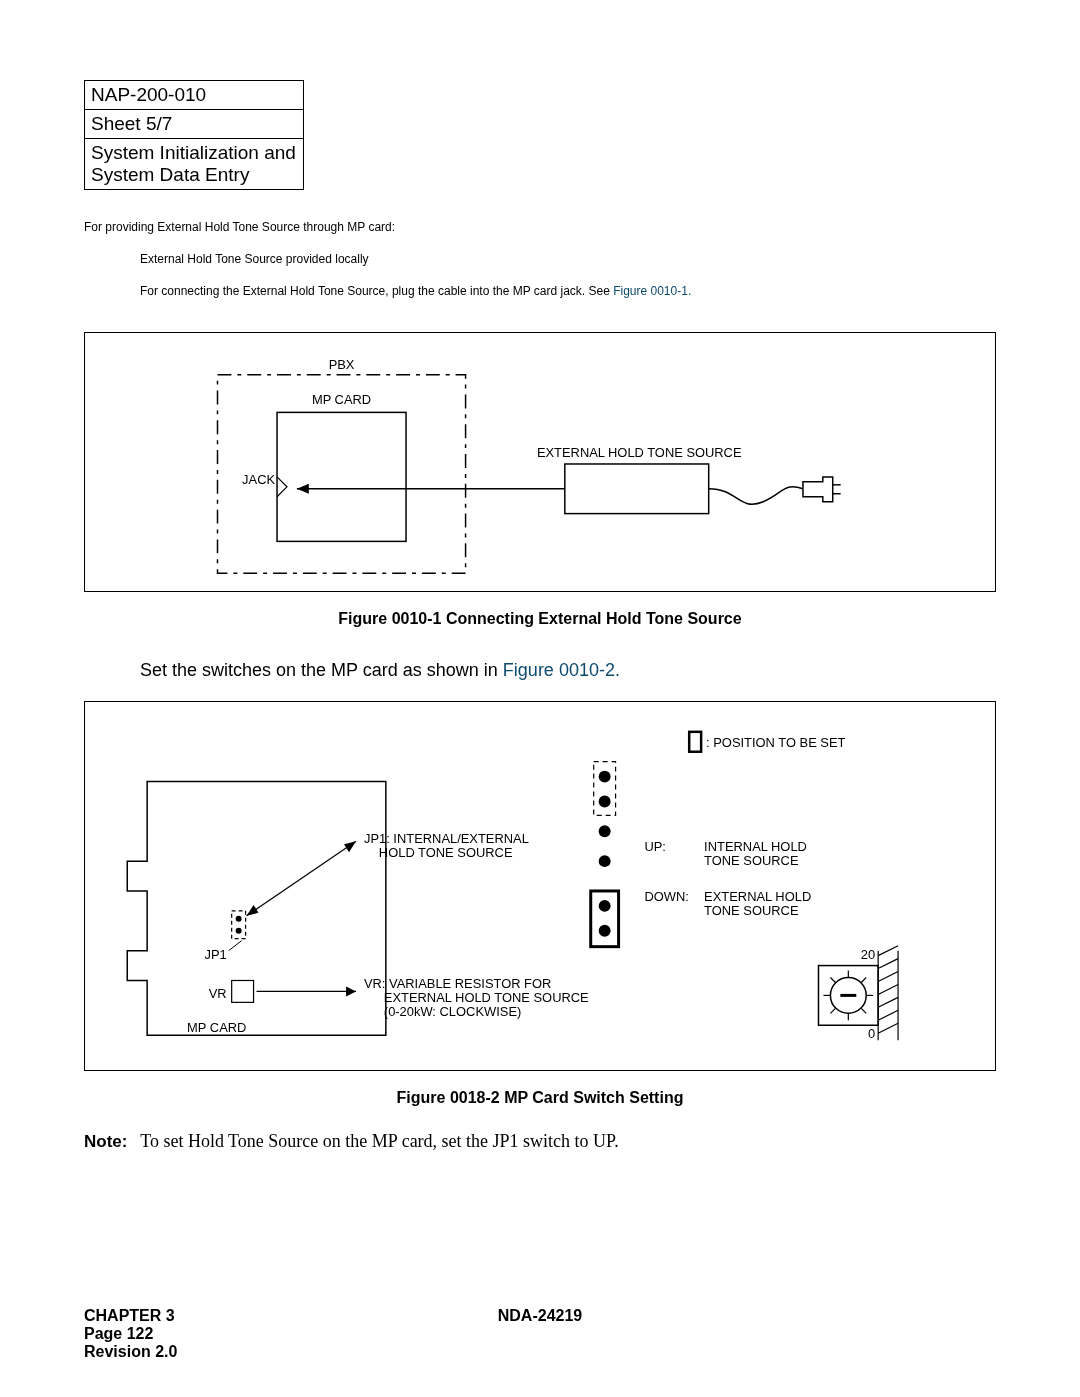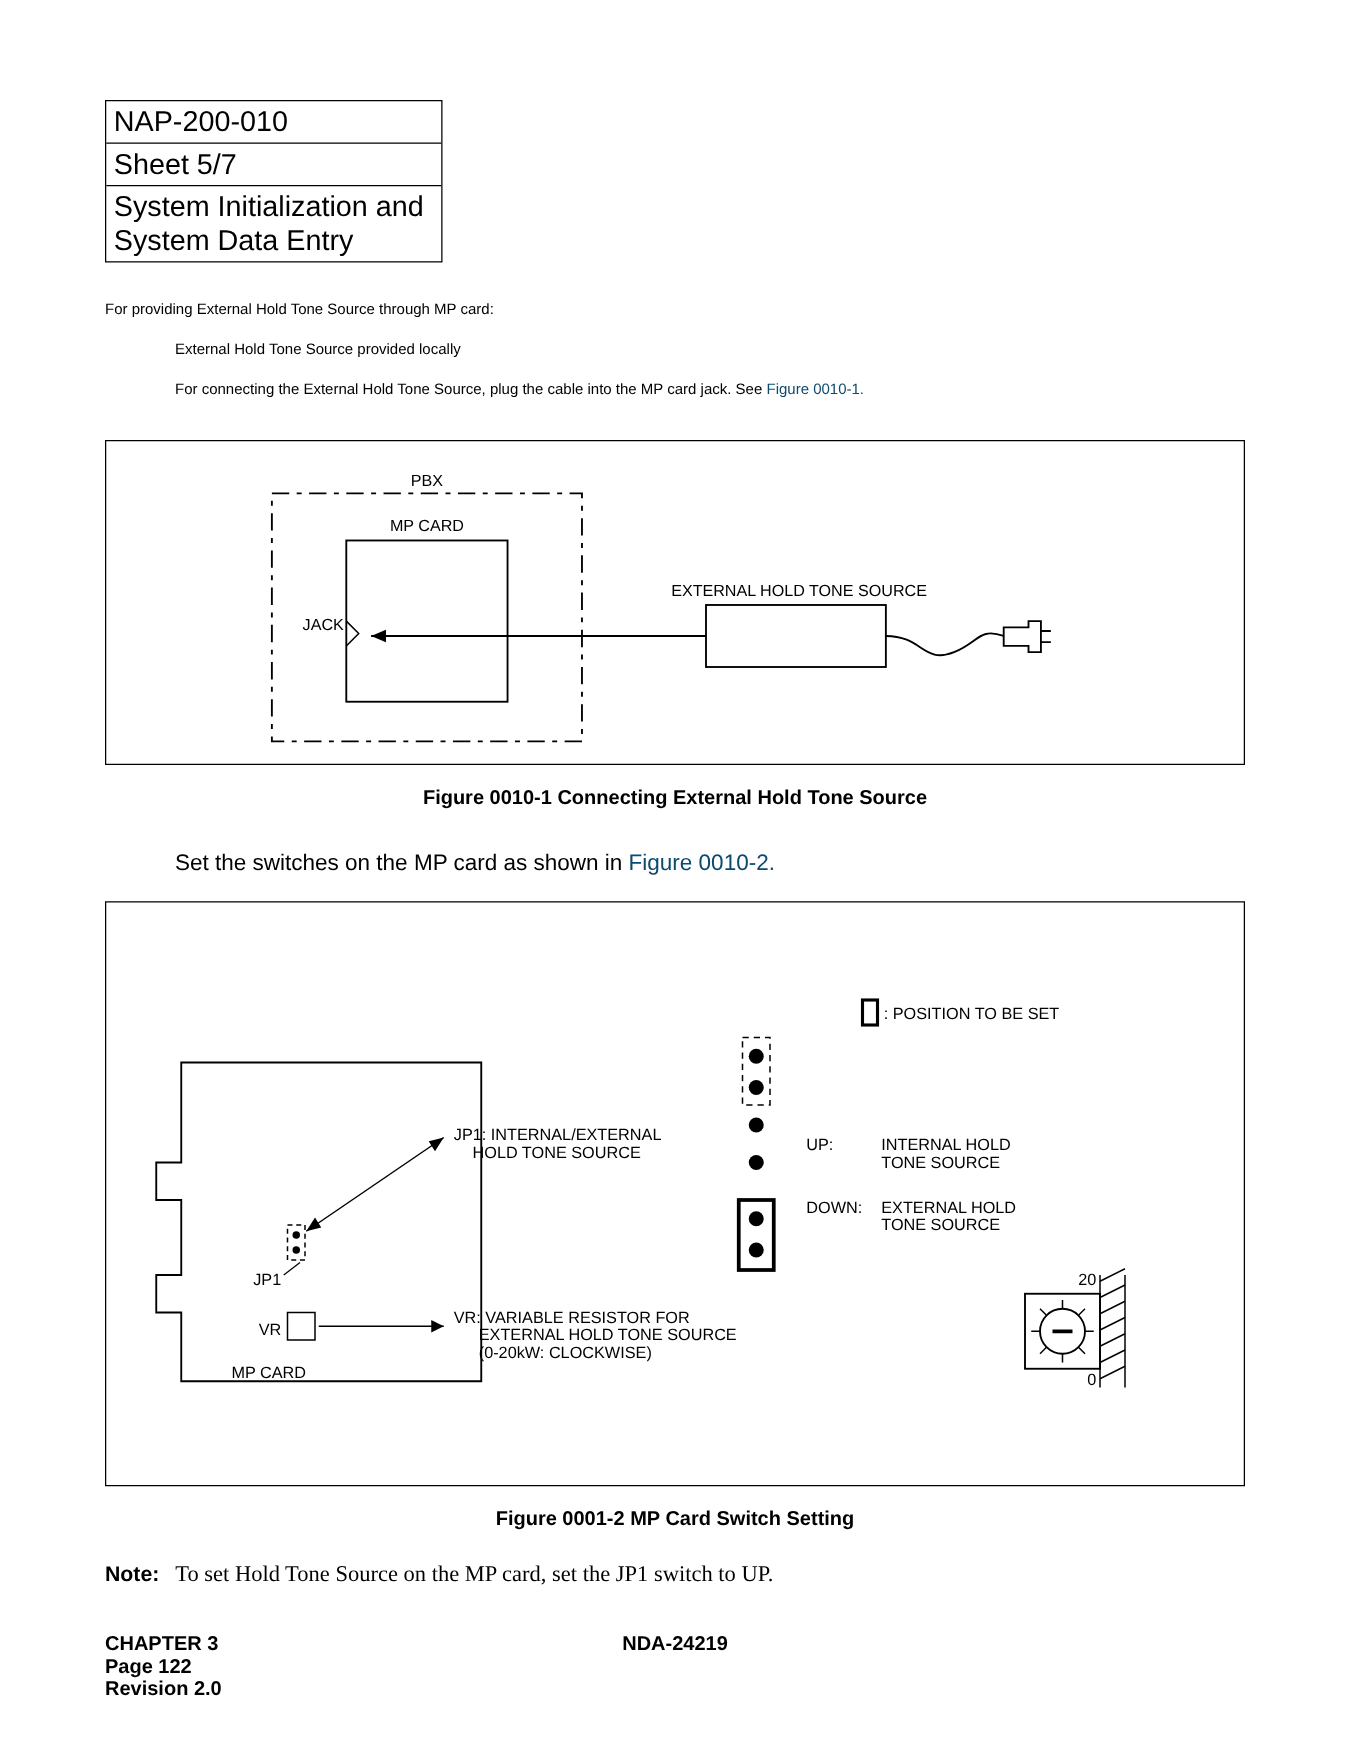--- a/index.html
+++ b/index.html
@@ -7,43 +7,43 @@
     width: 1080px;
     height: 1397px;
     background: #fff;
     font-family: Arial, Helvetica, sans-serif;
     color: #000;
     padding: 80px 84px 40px 84px;
     position: relative;
   }
   .info-table {
     border: 1.5px solid #000;
-    width: 270px;
-    font-size: 23px;
+    width: 220px;
+    font-size: 19px;
   }
   .info-table .row {
     padding: 3px 6px;
   }
   .info-table .row.border-b {
     border-bottom: 1.5px solid #000;
   }
   .body-text {
     font-size: 12px;
     margin-top: 30px;
   }
   .indent1 { margin-left: 56px; margin-top: 18px; }
   .link { color: #0c4a6e; }
   .figure {
     border: 1.5px solid #000;
     margin-top: 34px;
     position: relative;
     text-decoration: underline;
   }
   .fig1 { height: 260px; }
-  .fig2 { height: 468px; margin-top: 20px; }
+  .fig2 { height: 370px; margin-top: 20px; }
   .fig-caption {
     text-align: center;
     font-weight: bold;
     font-size: 16px;
     margin-top: 18px;
   }
   .set-text { font-size: 18px; margin-top: 32px; margin-left: 56px; }
   .note-row { margin-top: 24px; font-size: 17px; }
   .note-label { font-weight: bold; margin-right: 8px; }
   .note-body { font-family: "Times New Roman", serif; font-size: 18px; }
@@ -183,21 +183,21 @@
       <line x1="795" y1="281" x2="815" y2="271"></line>
       <line x1="795" y1="294" x2="815" y2="284"></line>
       <line x1="795" y1="307" x2="815" y2="297"></line>
       <line x1="795" y1="320" x2="815" y2="310"></line>
       <line x1="795" y1="333" x2="815" y2="323"></line>
     </g>
     <text x="792" y="258" text-anchor="end" class="svg-label">20</text>
     <text x="792" y="338" text-anchor="end" class="svg-label">0</text>
   </svg>
 </div>
-<p class="fig-caption">Figure 0001-2   MP Card Switch Setting</p>
+<p class="fig-caption">Figure 0018-2   MP Card Switch Setting</p>
 
 <p class="note-row">
   <span class="note-label">Note:</span>
   <span class="note-body">To set Hold Tone Source on the MP card, set the JP1 switch to UP.</span>
 </p>
 
 <div class="footer">
   <div>CHAPTER 3</div>
   <div>Page 122</div>
   <div>Revision 2.0</div>

